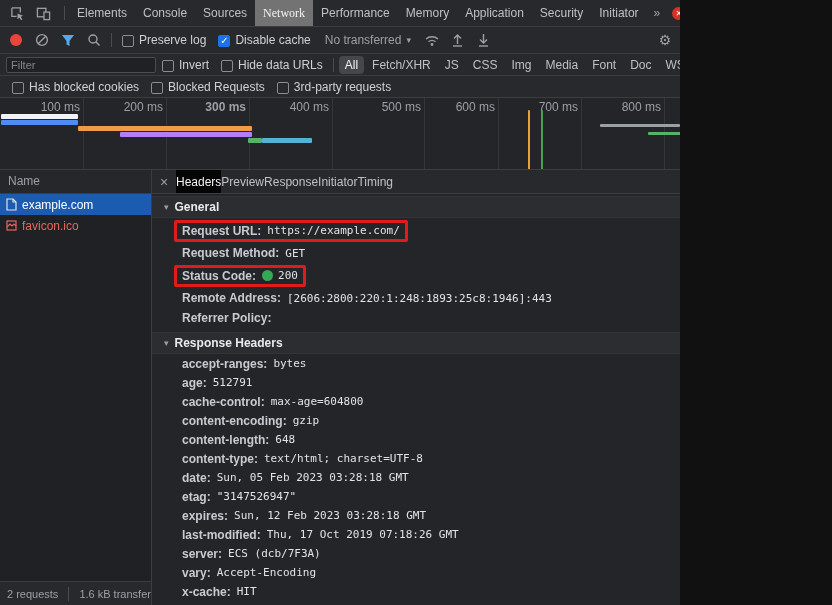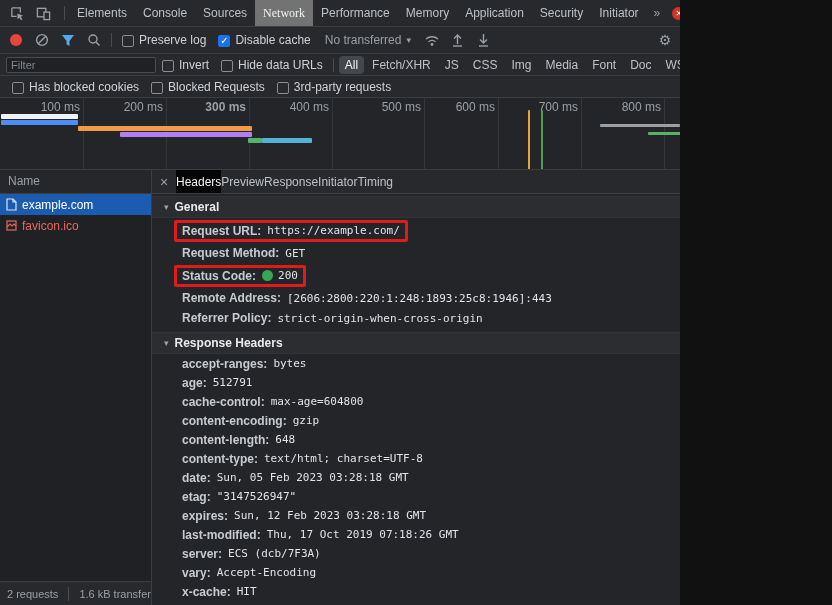--- a/index.html
+++ b/index.html
@@ -356,21 +356,20 @@
             <span class="status-dot"></span>
             <span class="v">200</span>
           </span>
         </div>
         <div class="kv">
           <span class="k">Remote Address:</span>
           <span class="v">[2606:2800:220:1:248:1893:25c8:1946]:443</span>
         </div>
         <div class="kv">
           <span class="k">Referrer Policy:</span>
-          <span class="v">strict-origin-when-cross-origin</span>
         </div>
 
         <div class="rh-gap"></div>
         <div class="sec-header">
           <span class="tri">▾</span>
           <span class="sec-title">Response Headers</span>
         </div>
 
         <div class="kv kv-rh">
           <span class="k">accept-ranges:</span>

